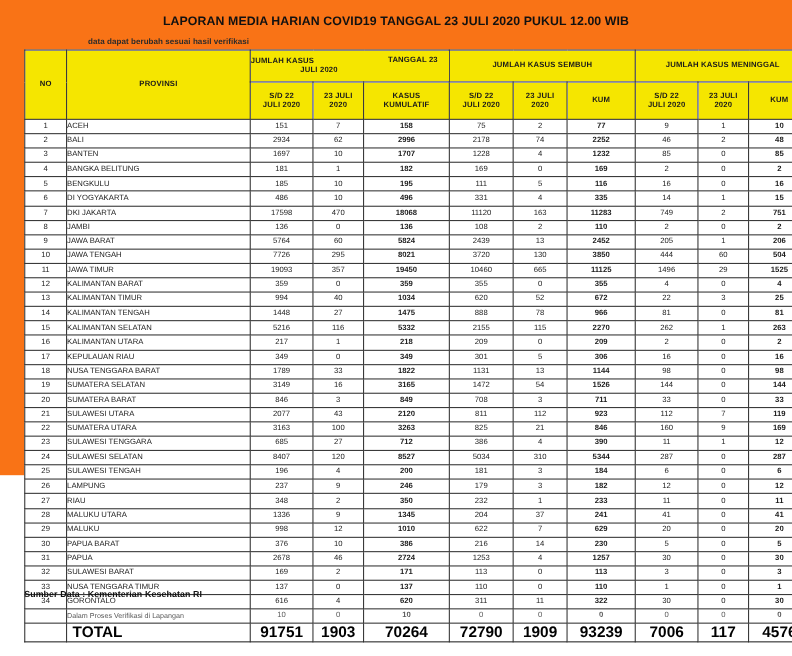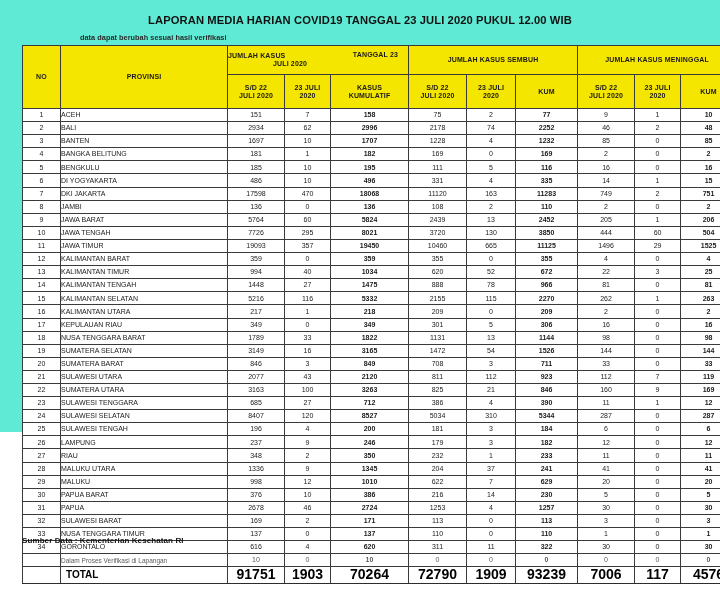--- a/index.html
+++ b/index.html
@@ -12,21 +12,21 @@
     height: 596px;
     font-family: "Liberation Sans", sans-serif;
     color: #000;
     overflow: hidden;
     position: relative;
   }
   #page {
     position: relative;
     width: 720px;
     height: 432px;
-    background: #5eead4;
+    background: #f97316;
   }
 
   
   .title {
     position: absolute;
     top: 14px;
     left: 0;
     width: 720px;
     text-align: center;
     font-size: 11.2px;
@@ -143,21 +143,21 @@
     height: 14px;
     border-top: 1.6px solid #2c2c2c;
     border-bottom: 1.6px solid #2c2c2c;
     font-weight: bold;
     font-size: 14px;
     color: #000;
   }
   tr.total td.prov {
     text-align: left;
     padding-left: 5px;
-    font-size: 10px;
+    font-size: 14px;
   }
 
   
   col.c-no    { width: 38px; }
   col.c-prov  { width: 167px; }
   col.c-a     { width: 57px; }
   col.c-b     { width: 46px; }
   col.c-c     { width: 78px; }
   col.c-d     { width: 58px; }
   col.c-e     { width: 49px; }

